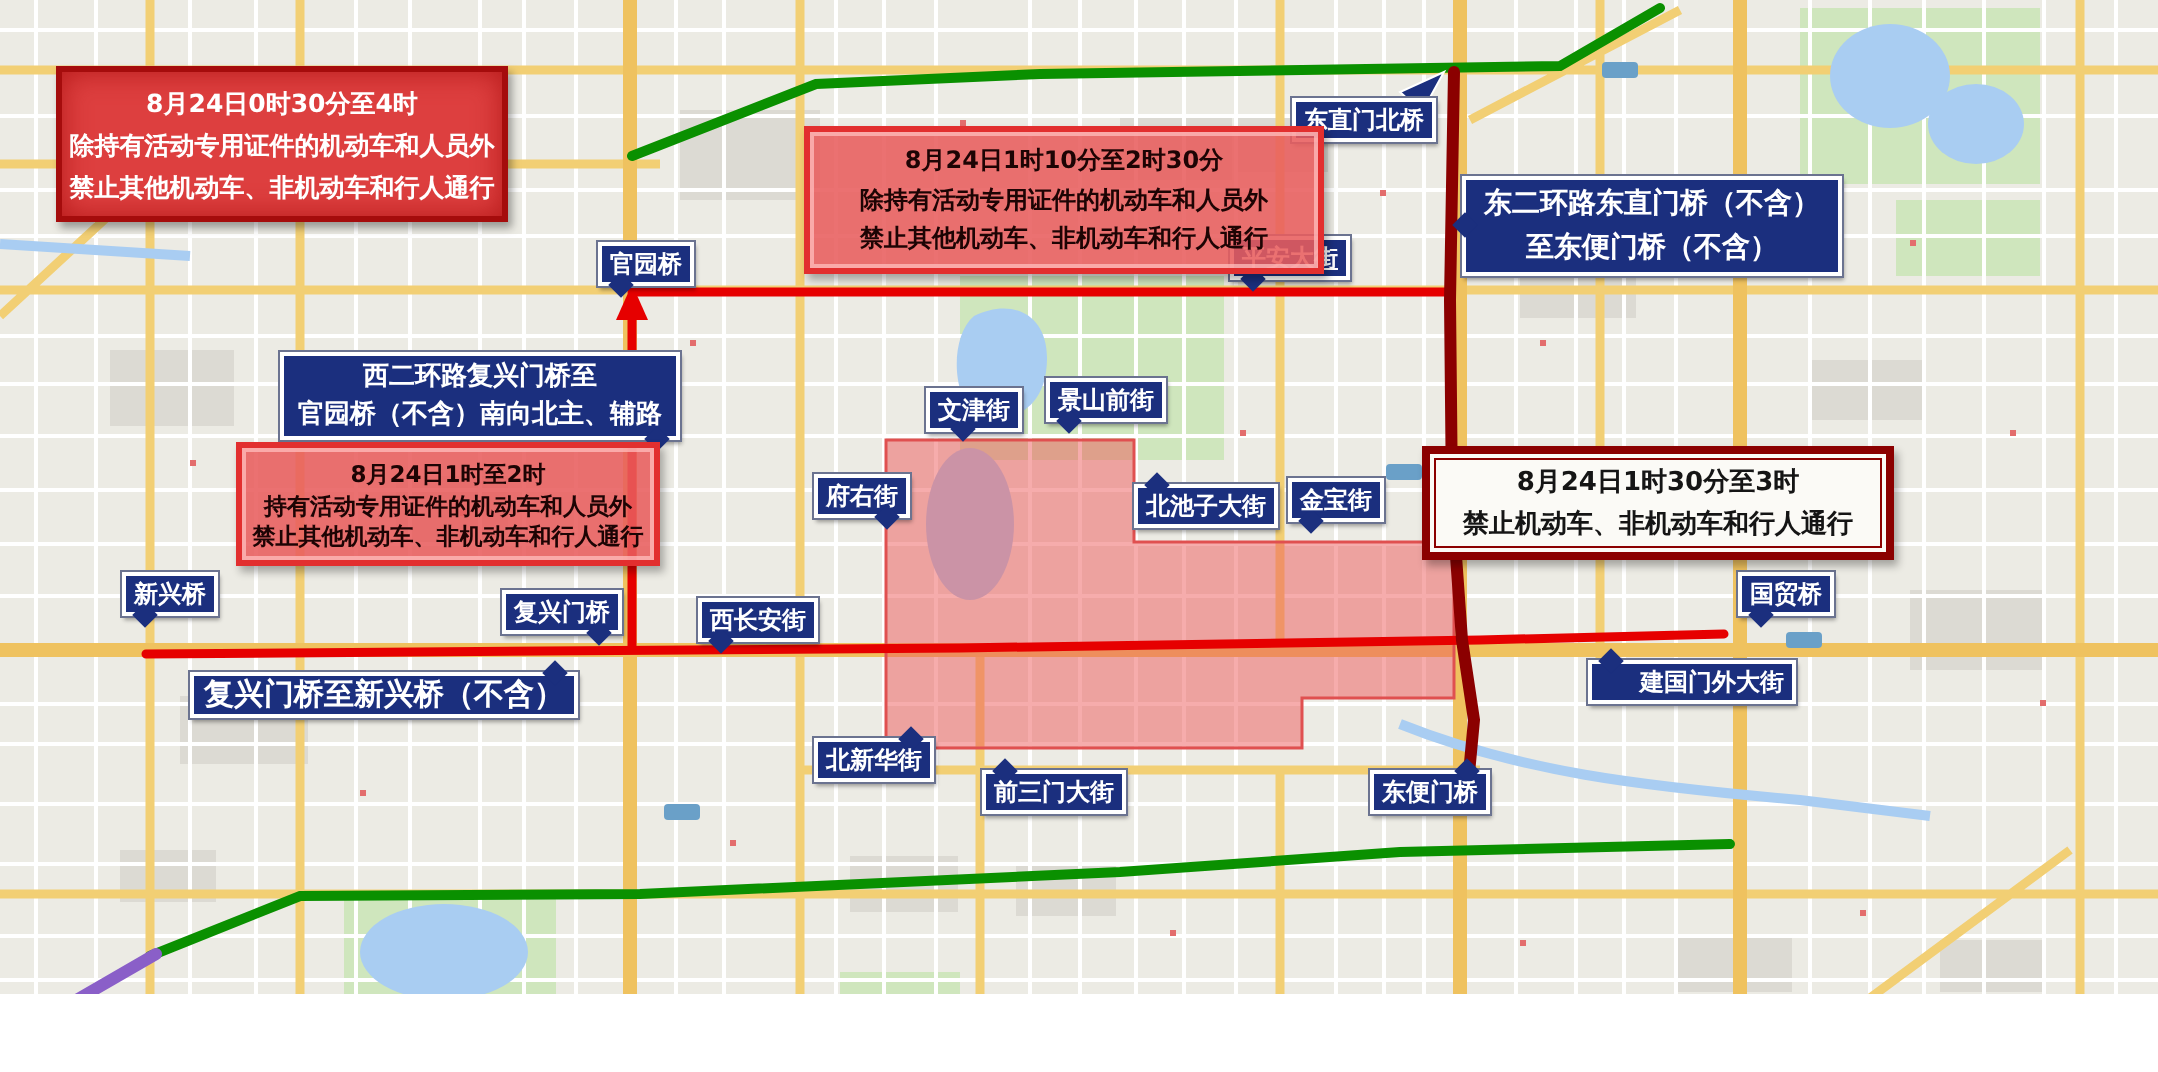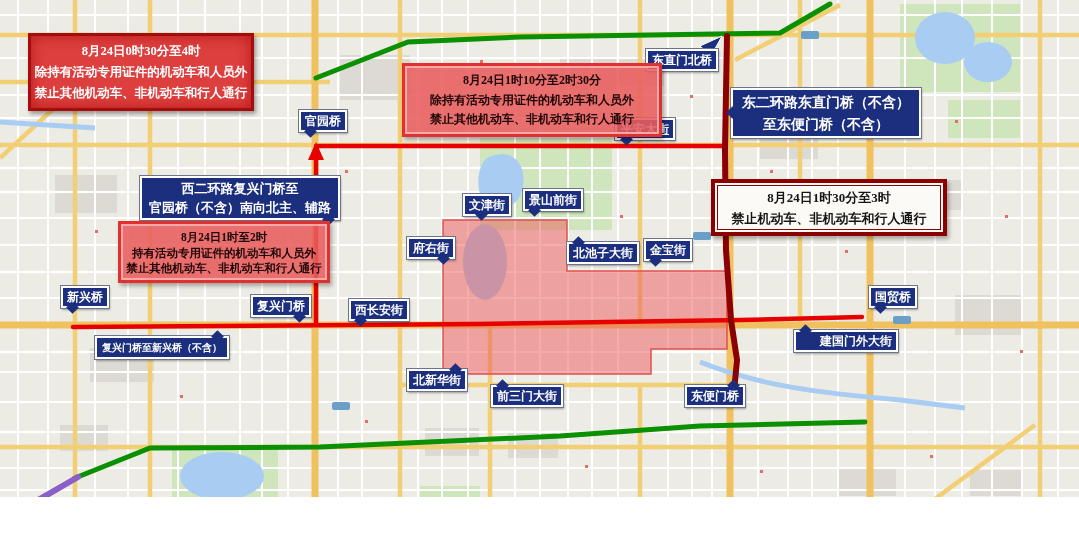--- a/index.html
+++ b/index.html
@@ -13,43 +13,44 @@
   .badge{
     position:absolute;z-index:30;
     background:#1b2f7e;color:#fff;
     border:2px solid #fff;
     box-shadow:0 0 0 1px #6b7390,1px 2px 2px rgba(0,0,0,.35);
     font-weight:bold;font-size:12px;line-height:16px;
     padding:1px 4px;white-space:nowrap;
   }
   .badge.big{font-size:14px;line-height:22px;text-align:center;padding:1px 9px;}
   .badge.mid{font-size:13px;line-height:19px;text-align:center;padding:1px 7px;}
-  .badge.sm{font-size:10px;line-height:15px;padding:2px 5px;}
+  .badge.sm{font-size:15px;line-height:15px;padding:2px 5px;}
   .tail{position:absolute;width:9px;height:9px;background:#1b2f7e;transform:rotate(45deg);z-index:-1;}
   .tail-b {left:12px;bottom:-5px;}
   .tail-bl{left:5px;bottom:-6px;}
   .tail-br{right:5px;bottom:-6px;}
   .tail-tl{left:5px;top:-6px;}
   .tail-tr{right:5px;top:-6px;}
   .tail-l {left:-5px;top:50%;margin-top:-5px;}
   
   .notice{position:absolute;z-index:40;text-align:center;font-weight:bold;
-          box-shadow:2px 3px 4px rgba(0,0,0,.3);font-family:Liberation Serif, serif;}
+          box-shadow:2px 3px 4px rgba(0,0,0,.3);}
   .notice div{white-space:nowrap;}
   .notice-solid{
     background:#dd3f3f;border:3px solid #a50c0c;color:#fff;
     box-shadow:2px 3px 4px rgba(0,0,0,.35), inset 0 0 14px #b61a1a;
   }
   .notice-pink{
     background:rgba(232,93,93,.88);border:3px solid #e22f2f;color:#1d0404;
     box-shadow:inset 0 0 0 2px rgba(255,190,190,.75),2px 3px 4px rgba(0,0,0,.3);
   }
   .notice-white{
     background:#fbfaf6;border:4px solid #8b0000;color:#151515;
     box-shadow:inset 0 0 0 2px #fbfaf6, inset 0 0 0 3px #8b0000,2px 3px 4px rgba(0,0,0,.3);
+    margin-top:44px;
   }
   #notice-tl{left:28px;top:33px;width:220px;padding:5px 0 4px;font-size:12.5px;line-height:21px;}
   #notice-tc{left:402px;top:63px;width:254px;padding:5px 0 4px;font-size:12px;line-height:19.5px;}
   #notice-w {left:118px;top:221px;width:206px;padding:6px 0 3px;font-size:11.5px;line-height:15.5px;}
   #notice-e {left:711px;top:179px;width:228px;padding:4px 0 3px;font-size:13px;line-height:21px;}
 </style>
 </head>
 <body>
 
 <div class="stage">
@@ -163,21 +164,21 @@
     <div>东二环路东直门桥（不含）</div>
     <div>至东便门桥（不含）</div>
     <span class="tail tail-l"></span>
   </div>
 
   <div class="badge" style="left:615px;top:118px;text-decoration:underline;">
     <span>平安大街</span>
     <span class="tail tail-bl"></span>
   </div>
 
-  <div class="badge" style="left:299px;top:110px;">
+  <div class="badge" style="left:299px;top:121px;">
     <span>官园桥</span>
     <span class="tail tail-bl"></span>
   </div>
 
   <div class="badge mid" style="left:140px;top:176px;">
     <div>西二环路复兴门桥至</div>
     <div>官园桥（不含）南向北主、辅路</div>
     <span class="tail tail-br"></span>
   </div>
 

